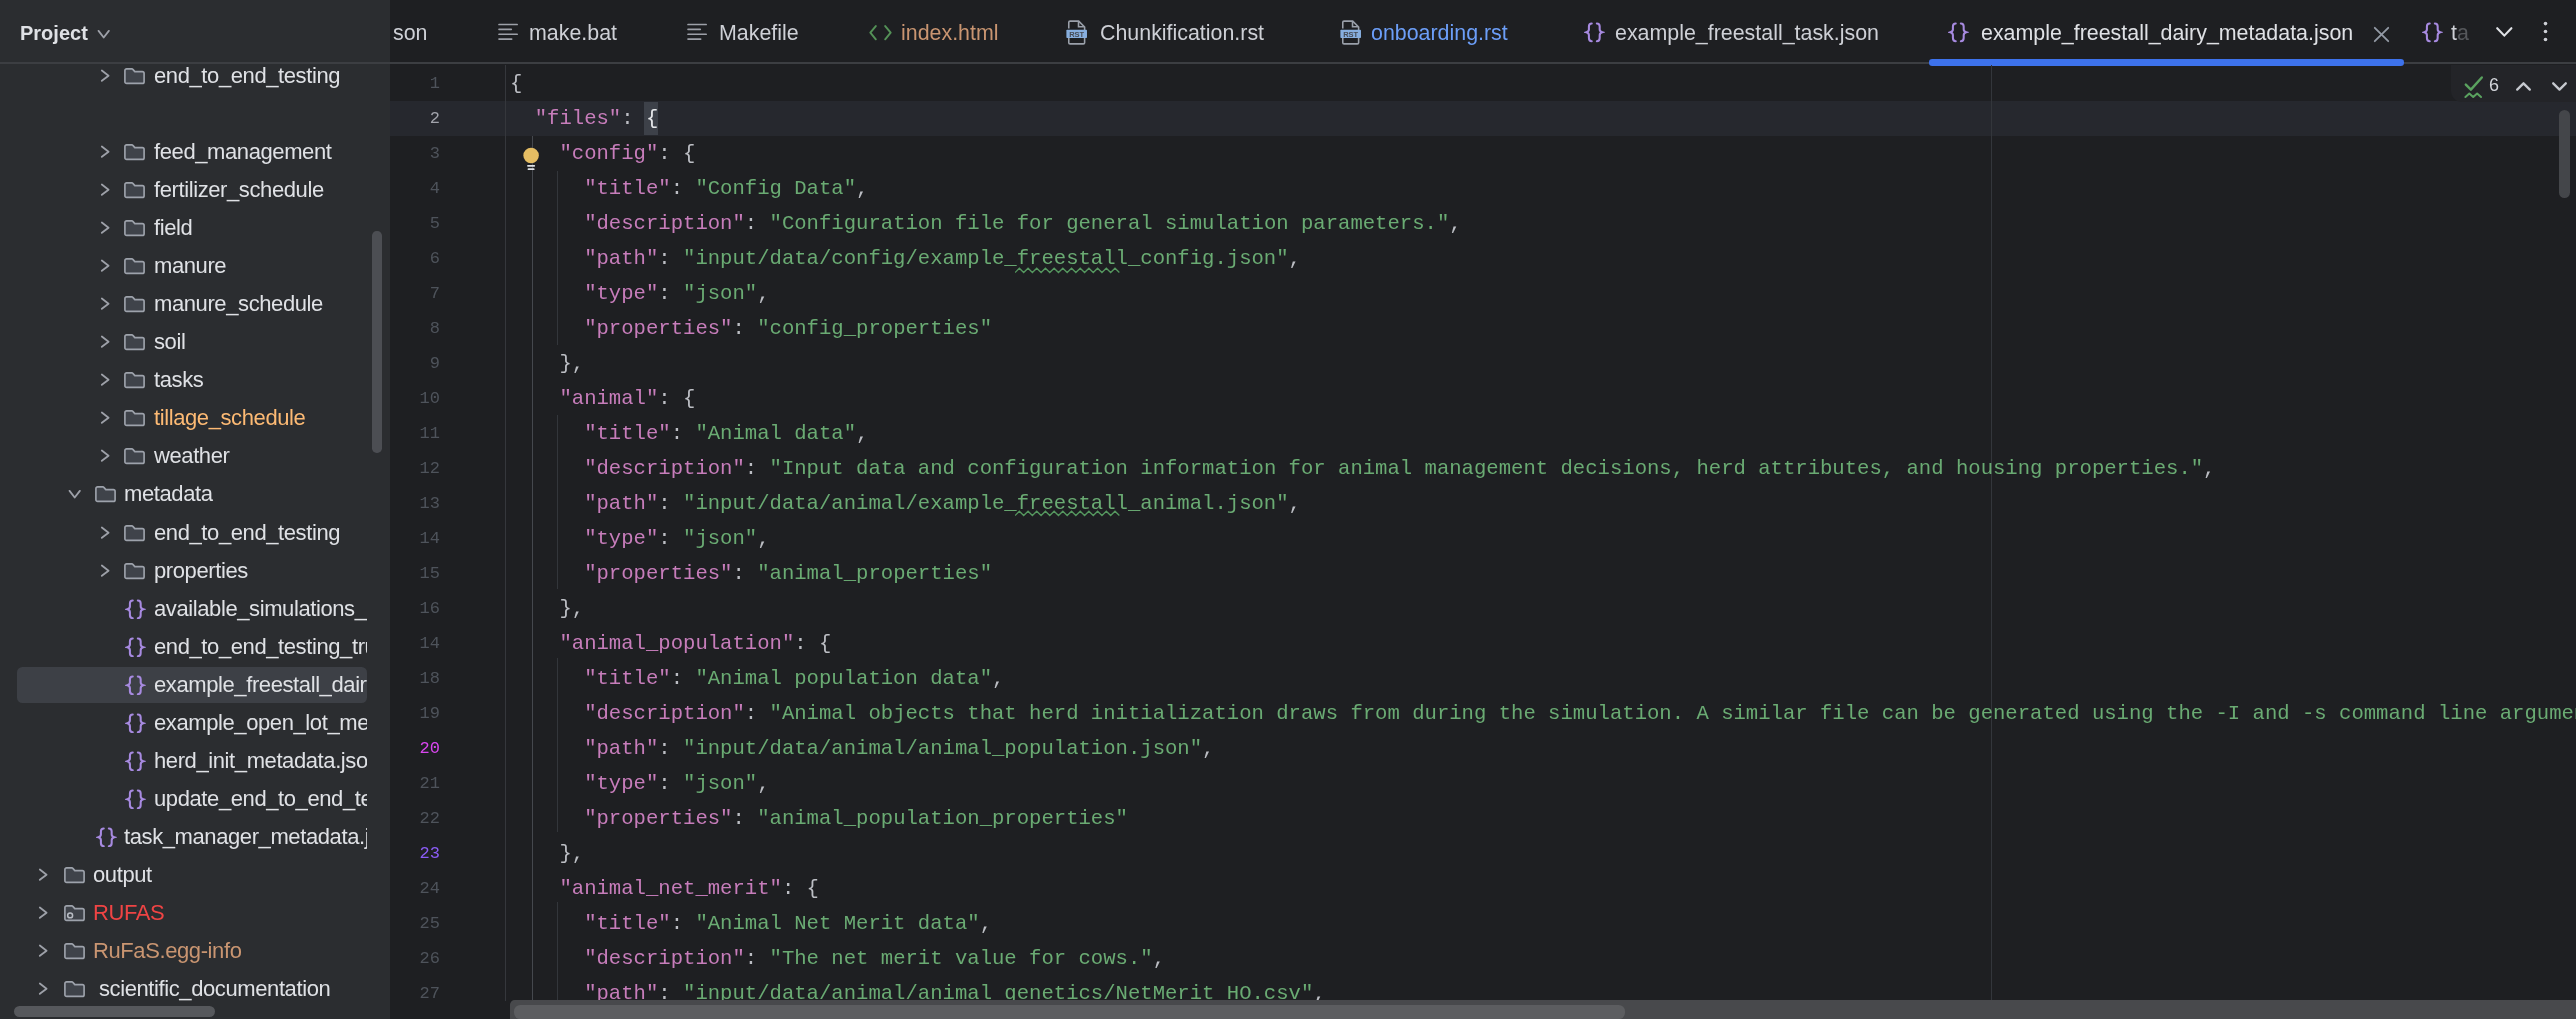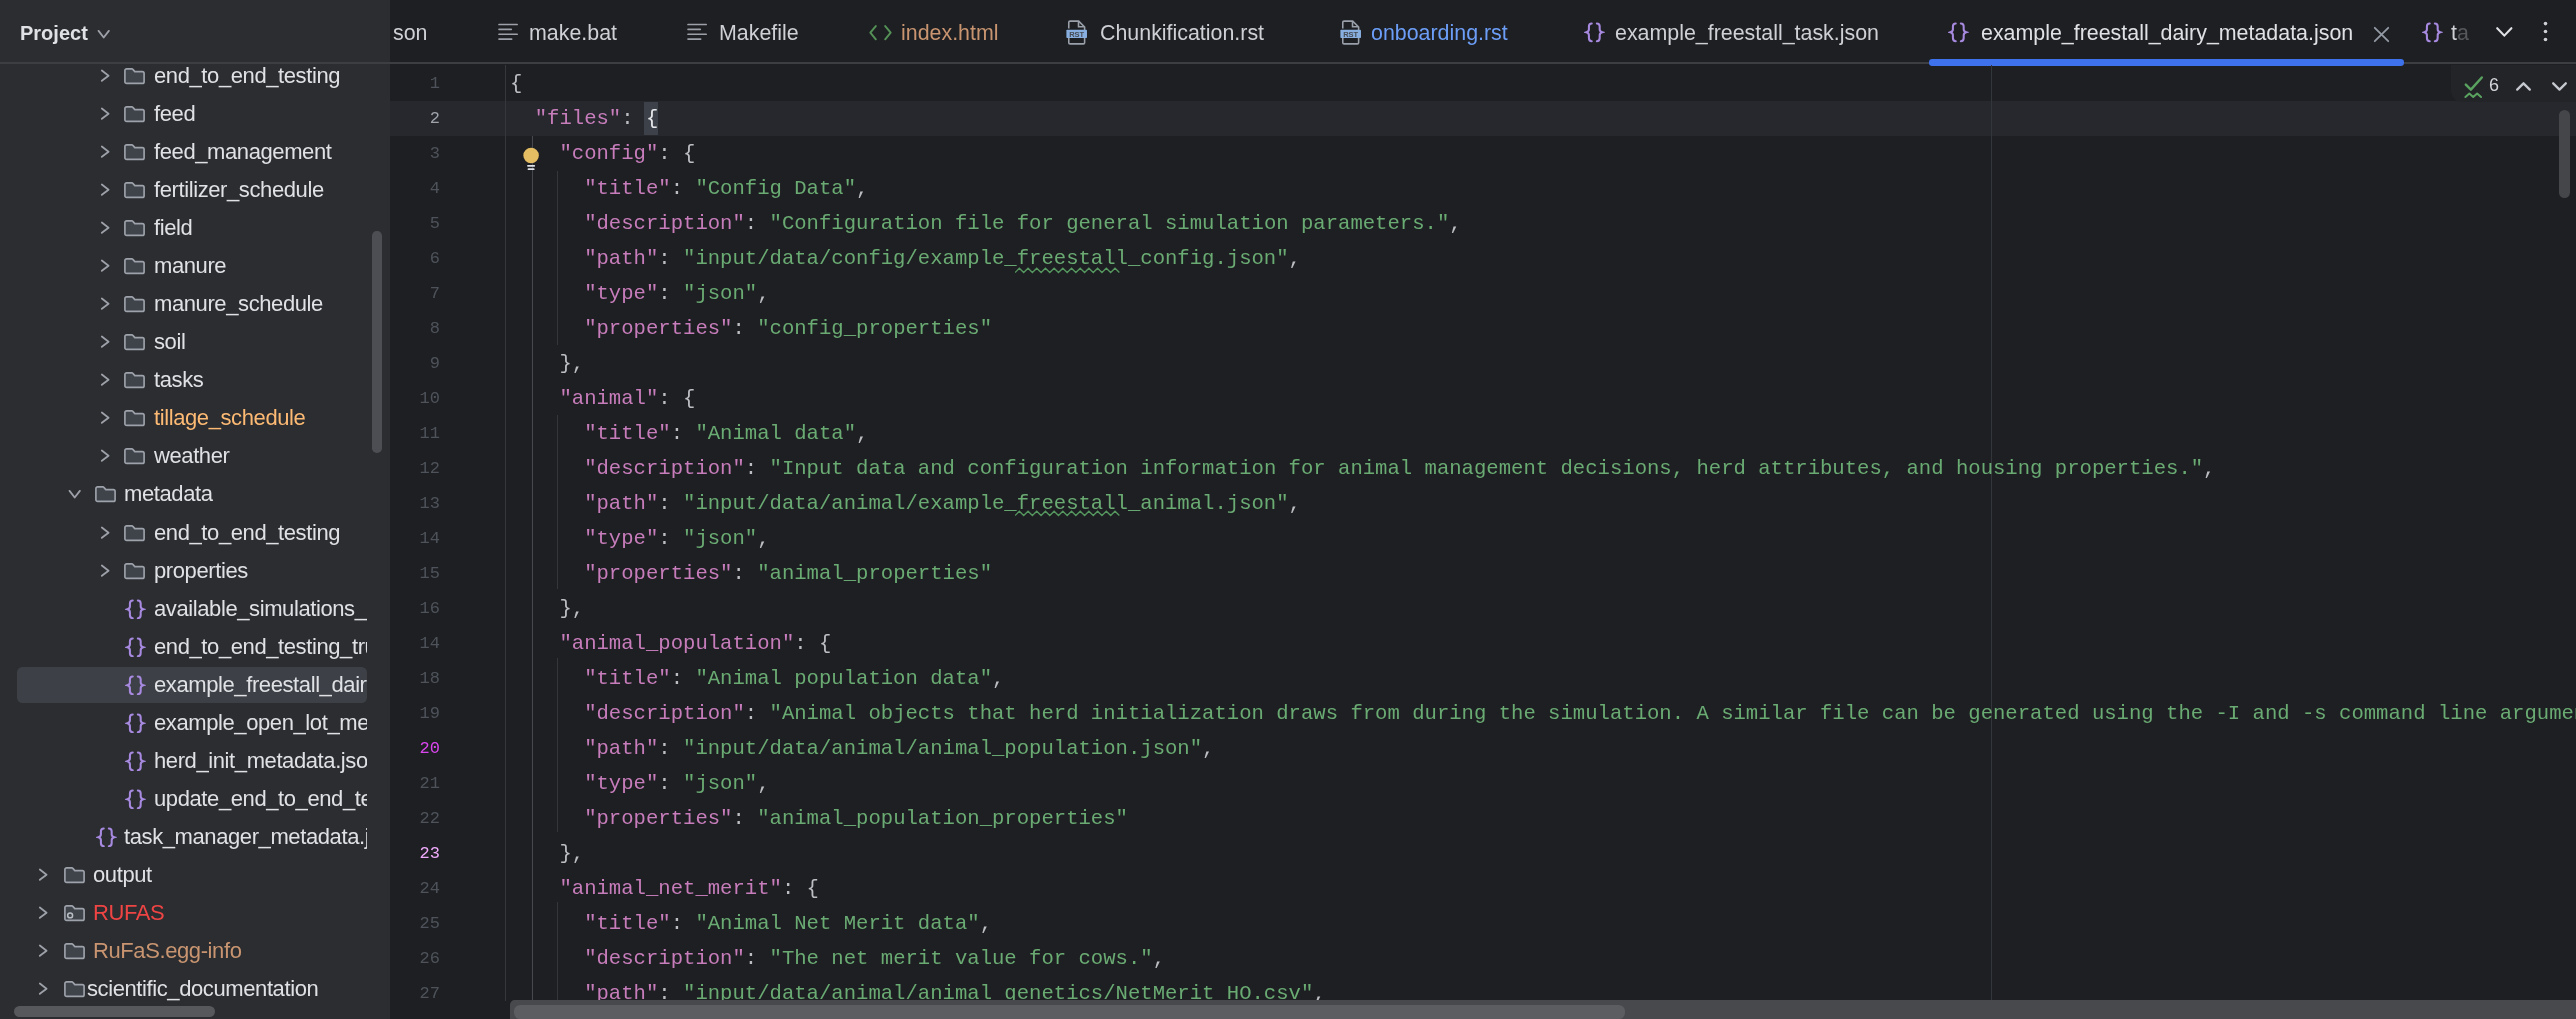--- a/index.html
+++ b/index.html
@@ -8,29 +8,20 @@
       </svg>
       <div class="abs" style="left:0;top:57px;width:367px;height:38px;overflow:hidden">
         <svg class="abs" style="left:97px;top:10.3px" width="16" height="17.4" viewBox="0 0 20 22">
           <path d="M6 4.5 L14.5 11 L6 17.5" fill="none" stroke="#9da0a8" stroke-width="2.3" stroke-linecap="round" stroke-linejoin="round"></path>
         </svg>
         <svg class="abs" style="left:123px;top:9px" width="23" height="20" viewBox="0 0 29 25">
           <path d="M4.6 21.8 a2.2 2.2 0 0 1 -2.2 -2.2 V5.8 a2.2 2.2 0 0 1 2.2 -2.2 h6.6 a1.6 1.6 0 0 1 1.25 .6 L14.9 7 H24.4 a2.2 2.2 0 0 1 2.2 2.2 v10.4 a2.2 2.2 0 0 1 -2.2 2.2 z" fill="#3f434a" stroke="#9da2ab" stroke-width="2.1" stroke-linejoin="round"></path>
         </svg>
         <span class="lbl" style="left:154px;color:#dfe1e5">end_to_end_testing</span>
       </div>
-      <div class="abs" style="left:0;top:95px;width:367px;height:38px;overflow:hidden">
-        <svg class="abs" style="left:97px;top:10.3px" width="16" height="17.4" viewBox="0 0 20 22">
-          <path d="M6 4.5 L14.5 11 L6 17.5" fill="none" stroke="#9da0a8" stroke-width="2.3" stroke-linecap="round" stroke-linejoin="round"></path>
-        </svg>
-        <svg class="abs" style="left:123px;top:9px" width="23" height="20" viewBox="0 0 29 25">
-          <path d="M4.6 21.8 a2.2 2.2 0 0 1 -2.2 -2.2 V5.8 a2.2 2.2 0 0 1 2.2 -2.2 h6.6 a1.6 1.6 0 0 1 1.25 .6 L14.9 7 H24.4 a2.2 2.2 0 0 1 2.2 2.2 v10.4 a2.2 2.2 0 0 1 -2.2 2.2 z" fill="#3f434a" stroke="#9da2ab" stroke-width="2.1" stroke-linejoin="round"></path>
-        </svg>
-        <span class="lbl" style="left:154px;color:#dfe1e5">feed</span>
-      </div>
       <div class="abs" style="left:0;top:133px;width:367px;height:38px;overflow:hidden">
         <svg class="abs" style="left:97px;top:10.3px" width="16" height="17.4" viewBox="0 0 20 22">
           <path d="M6 4.5 L14.5 11 L6 17.5" fill="none" stroke="#9da0a8" stroke-width="2.3" stroke-linecap="round" stroke-linejoin="round"></path>
         </svg>
         <svg class="abs" style="left:123px;top:9px" width="23" height="20" viewBox="0 0 29 25">
           <path d="M4.6 21.8 a2.2 2.2 0 0 1 -2.2 -2.2 V5.8 a2.2 2.2 0 0 1 2.2 -2.2 h6.6 a1.6 1.6 0 0 1 1.25 .6 L14.9 7 H24.4 a2.2 2.2 0 0 1 2.2 2.2 v10.4 a2.2 2.2 0 0 1 -2.2 2.2 z" fill="#3f434a" stroke="#9da2ab" stroke-width="2.1" stroke-linejoin="round"></path>
         </svg>
         <span class="lbl" style="left:154px;color:#dfe1e5">feed_management</span>
       </div>
       <div class="abs" style="left:0;top:171px;width:367px;height:38px;overflow:hidden">
@@ -224,21 +215,21 @@
         </svg>
         <span class="lbl" style="left:93px;color:#c99571">RuFaS.egg-info</span>
       </div>
       <div class="abs" style="left:0;top:970px;width:367px;height:38px;overflow:hidden">
         <svg class="abs" style="left:35px;top:10.3px" width="16" height="17.4" viewBox="0 0 20 22">
           <path d="M6 4.5 L14.5 11 L6 17.5" fill="none" stroke="#9da0a8" stroke-width="2.3" stroke-linecap="round" stroke-linejoin="round"></path>
         </svg>
         <svg class="abs" style="left:63px;top:9px" width="23" height="20" viewBox="0 0 29 25">
           <path d="M4.6 21.8 a2.2 2.2 0 0 1 -2.2 -2.2 V5.8 a2.2 2.2 0 0 1 2.2 -2.2 h6.6 a1.6 1.6 0 0 1 1.25 .6 L14.9 7 H24.4 a2.2 2.2 0 0 1 2.2 2.2 v10.4 a2.2 2.2 0 0 1 -2.2 2.2 z" fill="#3f434a" stroke="#9da2ab" stroke-width="2.1" stroke-linejoin="round"></path>
         </svg>
-        <span class="lbl" style="left:87px;color:#dfe1e5">scientific_documentation</span>
+        <span class="lbl" style="left:99px;color:#dfe1e5">scientific_documentation</span>
       </div>
       <div class="abs" style="left:372px;top:231px;width:9.5px;height:222px;background:#4c4e53;border-radius:4.7px"></div>
       <div class="abs" style="left:13.5px;top:1006px;width:201px;height:11px;background:#56585c;border-radius:5.5px"></div>
     </div>
     <div class="abs" style="left:0;top:62px;width:2576px;height:1.6px;background:#3c3e42"></div>
     <span class="tabt" style="left:393px">son</span>
     <svg class="abs" style="left:497px;top:19px" width="21.4" height="22" viewBox="0 0 27 28">
       <g stroke="#9da0a8" stroke-width="2.2" stroke-linecap="round">
         <line x1="2.5" y1="7" x2="25.5" y2="7"></line>
         <line x1="2.5" y1="13.2" x2="18" y2="13.2"></line>
@@ -339,21 +330,21 @@
 <span style="color:#4e535b">13</span>
 <span style="color:#4e535b">14</span>
 <span style="color:#4e535b">15</span>
 <span style="color:#4e535b">16</span>
 <span style="color:#4e535b">14</span>
 <span style="color:#4e535b">18</span>
 <span style="color:#4e535b">19</span>
 <span style="color:#d946ef">20</span>
 <span style="color:#4e535b">21</span>
 <span style="color:#4e535b">22</span>
-<span style="color:#f0abfc">23</span>
+<span style="color:#8b5cf6">23</span>
 <span style="color:#4e535b">24</span>
 <span style="color:#4e535b">25</span>
 <span style="color:#4e535b">26</span>
 <span style="color:#4e535b">27</span>
 <span style="color:#4e535b">28</span></pre>
     <pre class="abs" style="left:510px;top:66px;font-size:20.6px;line-height:35px;color:#bcbec4">{
   <span class="k">"files"</span>: <span style="color:#e6e8eb">{</span>
     <span class="k">"config"</span>: {
       <span class="k">"title"</span>: <span class="s">"Config Data"</span>,
       <span class="k">"description"</span>: <span class="s">"Configuration file for general simulation parameters."</span>,

